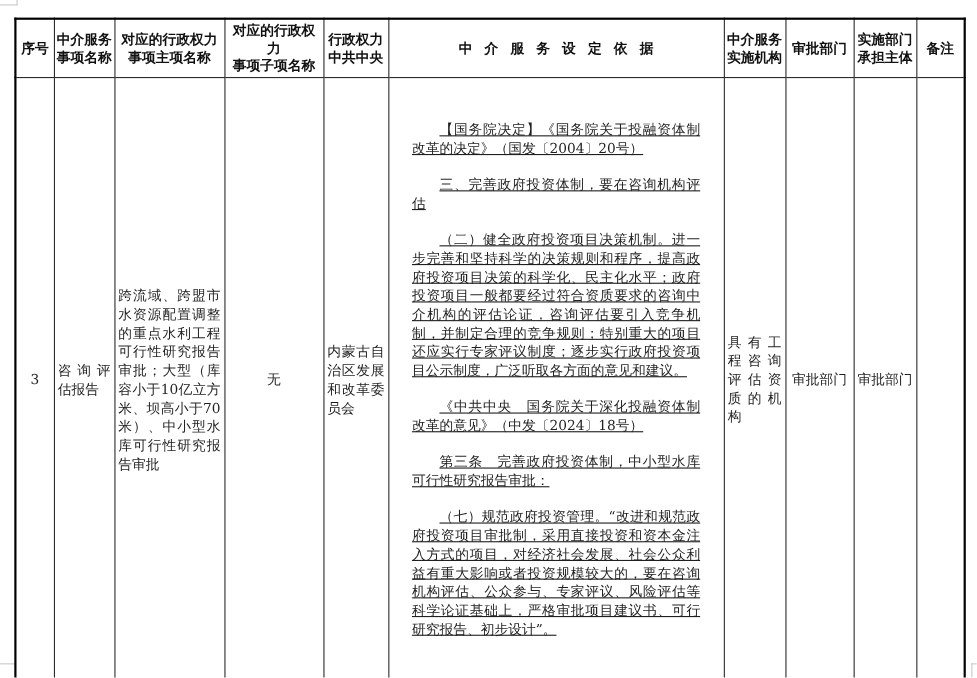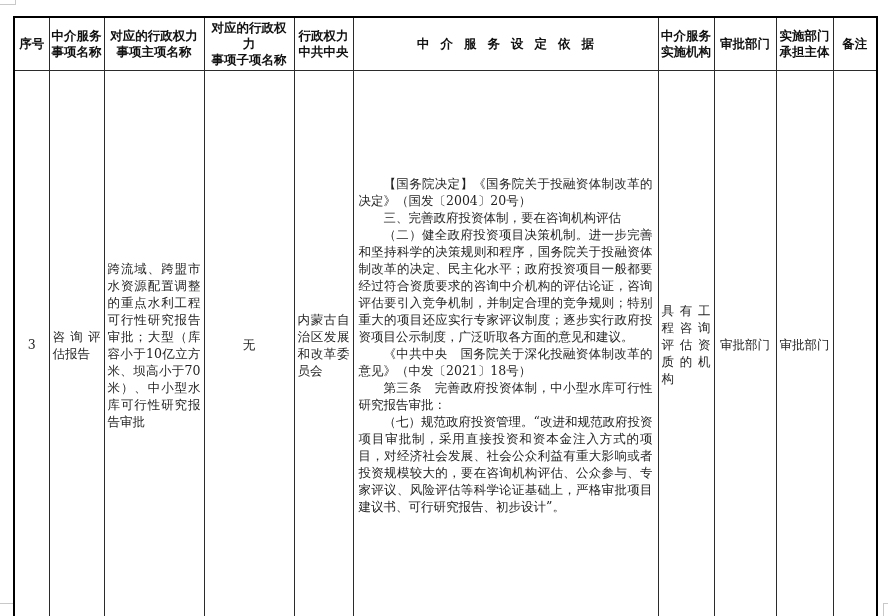--- a/index.html
+++ b/index.html
@@ -53,21 +53,21 @@
   .grid td {
     font-size: 12.5px;
     line-height: 17px;
     vertical-align: middle;
     padding: 2px 3px;
     overflow-wrap: break-word;
   }
   td.center { text-align: center; }
   td.justify { text-align: justify; text-justify: inter-character; }
   td.basis { padding: 2px 5px; text-align: justify; }
-  .para { margin: 0; text-indent: 2em; text-align: justify; text-justify: inter-character; }
+  .para { margin: 16px; text-indent: 2em; text-align: justify; text-justify: inter-character; text-decoration: underline; }
 
   col.c1  { width: 35px; }
   col.c2  { width: 55px; }
   col.c3  { width: 100px; }
   col.c4  { width: 90px; }
   col.c5  { width: 59px; }
   col.c6  { width: 305px; }
   col.c7  { width: 56px; }
   col.c8  { width: 62px; }
   col.c9  { width: 57px; }
@@ -121,22 +121,22 @@
       <tr>
         <td class="center">3</td>
         <td class="justify">咨询评估报告</td>
         <td class="justify">跨流域、跨盟市水资源配置调整的重点水利工程可行性研究报告审批；大型（库容小于10亿立方米、坝高小于70米）、中小型水库可行性研究报告审批</td>
         <td class="center">无</td>
         <td class="justify">内蒙古自治区发展和改革委员会</td>
         <td class="basis">
           <div>
               <p class="para">【国务院决定】《国务院关于投融资体制改革的决定》（国发〔2004〕20号）</p>
               <p class="para">三、完善政府投资体制，要在咨询机构评估</p>
-              <p class="para">（二）健全政府投资项目决策机制。进一步完善和坚持科学的决策规则和程序，国务院关于投融资体制改革的决定、民主化水平；政府投资项目一般都要经过符合资质要求的咨询中介机构的评估论证，咨询评估要引入竞争机制，并制定合理的竞争规则；特别重大的项目还应实行专家评议制度；逐步实行政府投资项目公示制度，广泛听取各方面的意见和建议。</p>
-              <p class="para">《中共中央　国务院关于深化投融资体制改革的意见》（中发〔2021〕18号）</p>
+              <p class="para">（二）健全政府投资项目决策机制。进一步完善和坚持科学的决策规则和程序，提高政府投资项目决策的科学化、民主化水平；政府投资项目一般都要经过符合资质要求的咨询中介机构的评估论证，咨询评估要引入竞争机制，并制定合理的竞争规则；特别重大的项目还应实行专家评议制度；逐步实行政府投资项目公示制度，广泛听取各方面的意见和建议。</p>
+              <p class="para">《中共中央　国务院关于深化投融资体制改革的意见》（中发〔2024〕18号）</p>
               <p class="para">第三条　完善政府投资体制，中小型水库可行性研究报告审批：</p>
               <p class="para">（七）规范政府投资管理。“改进和规范政府投资项目审批制，采用直接投资和资本金注入方式的项目，对经济社会发展、社会公众利益有重大影响或者投资规模较大的，要在咨询机构评估、公众参与、专家评议、风险评估等科学论证基础上，严格审批项目建议书、可行研究报告、初步设计”。</p>
             </div>
         </td>
         <td class="justify">具有工程咨询评估资质的机构</td>
         <td class="center">审批部门</td>
         <td class="center">审批部门</td>
         <td class="center"></td>
       </tr>
     </tbody>

